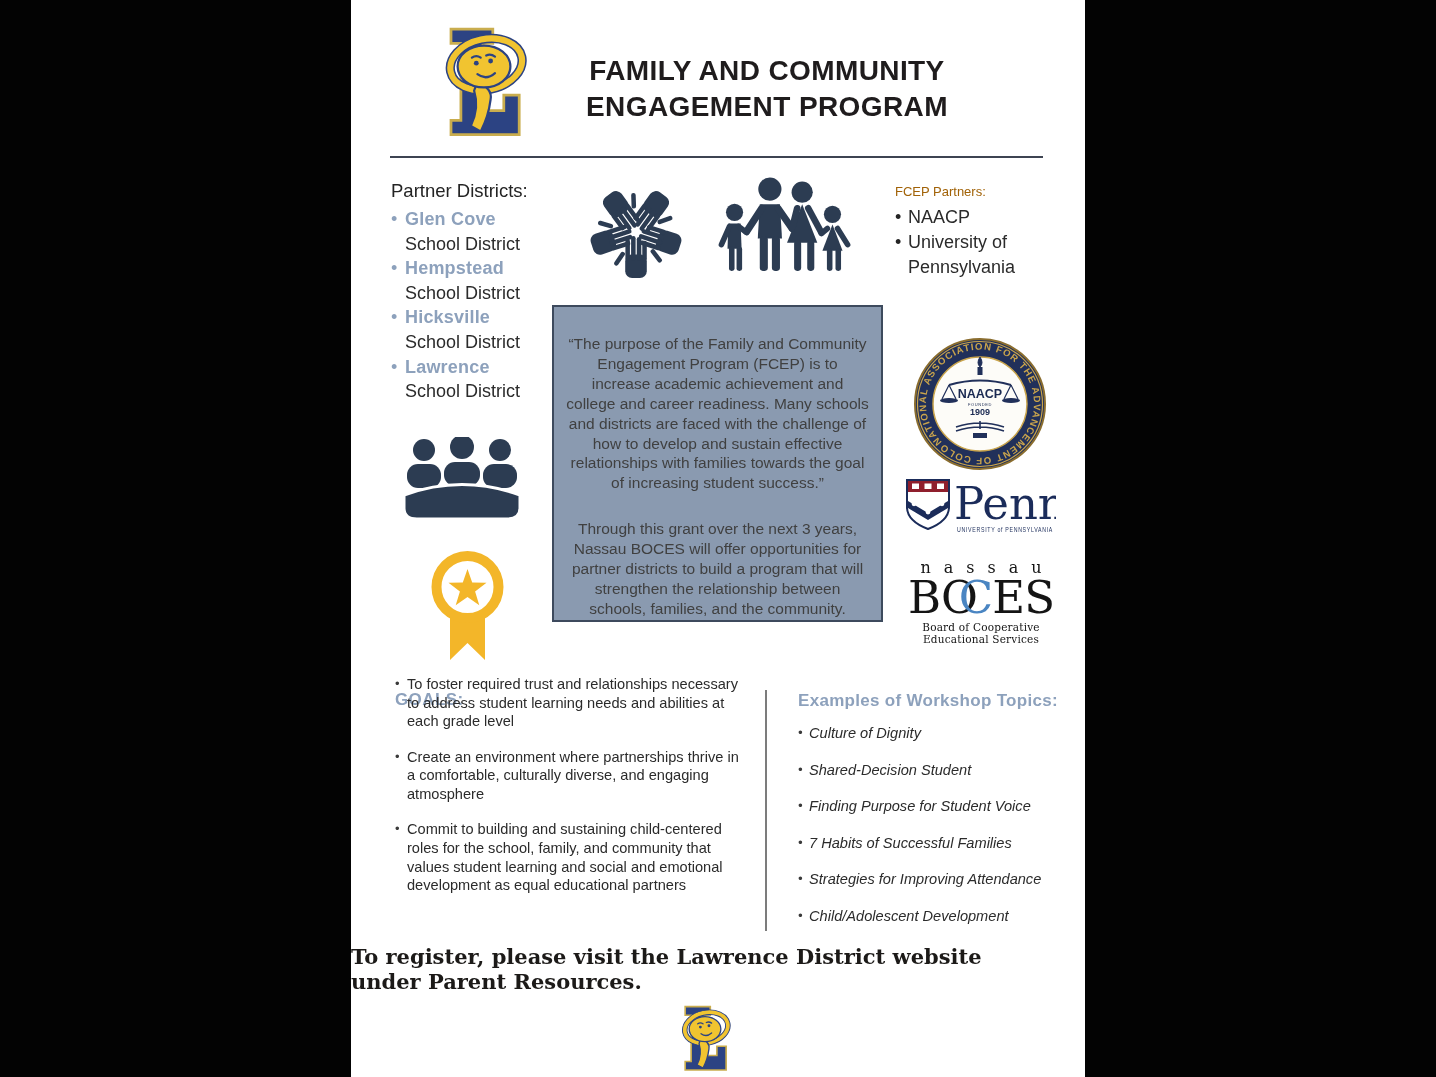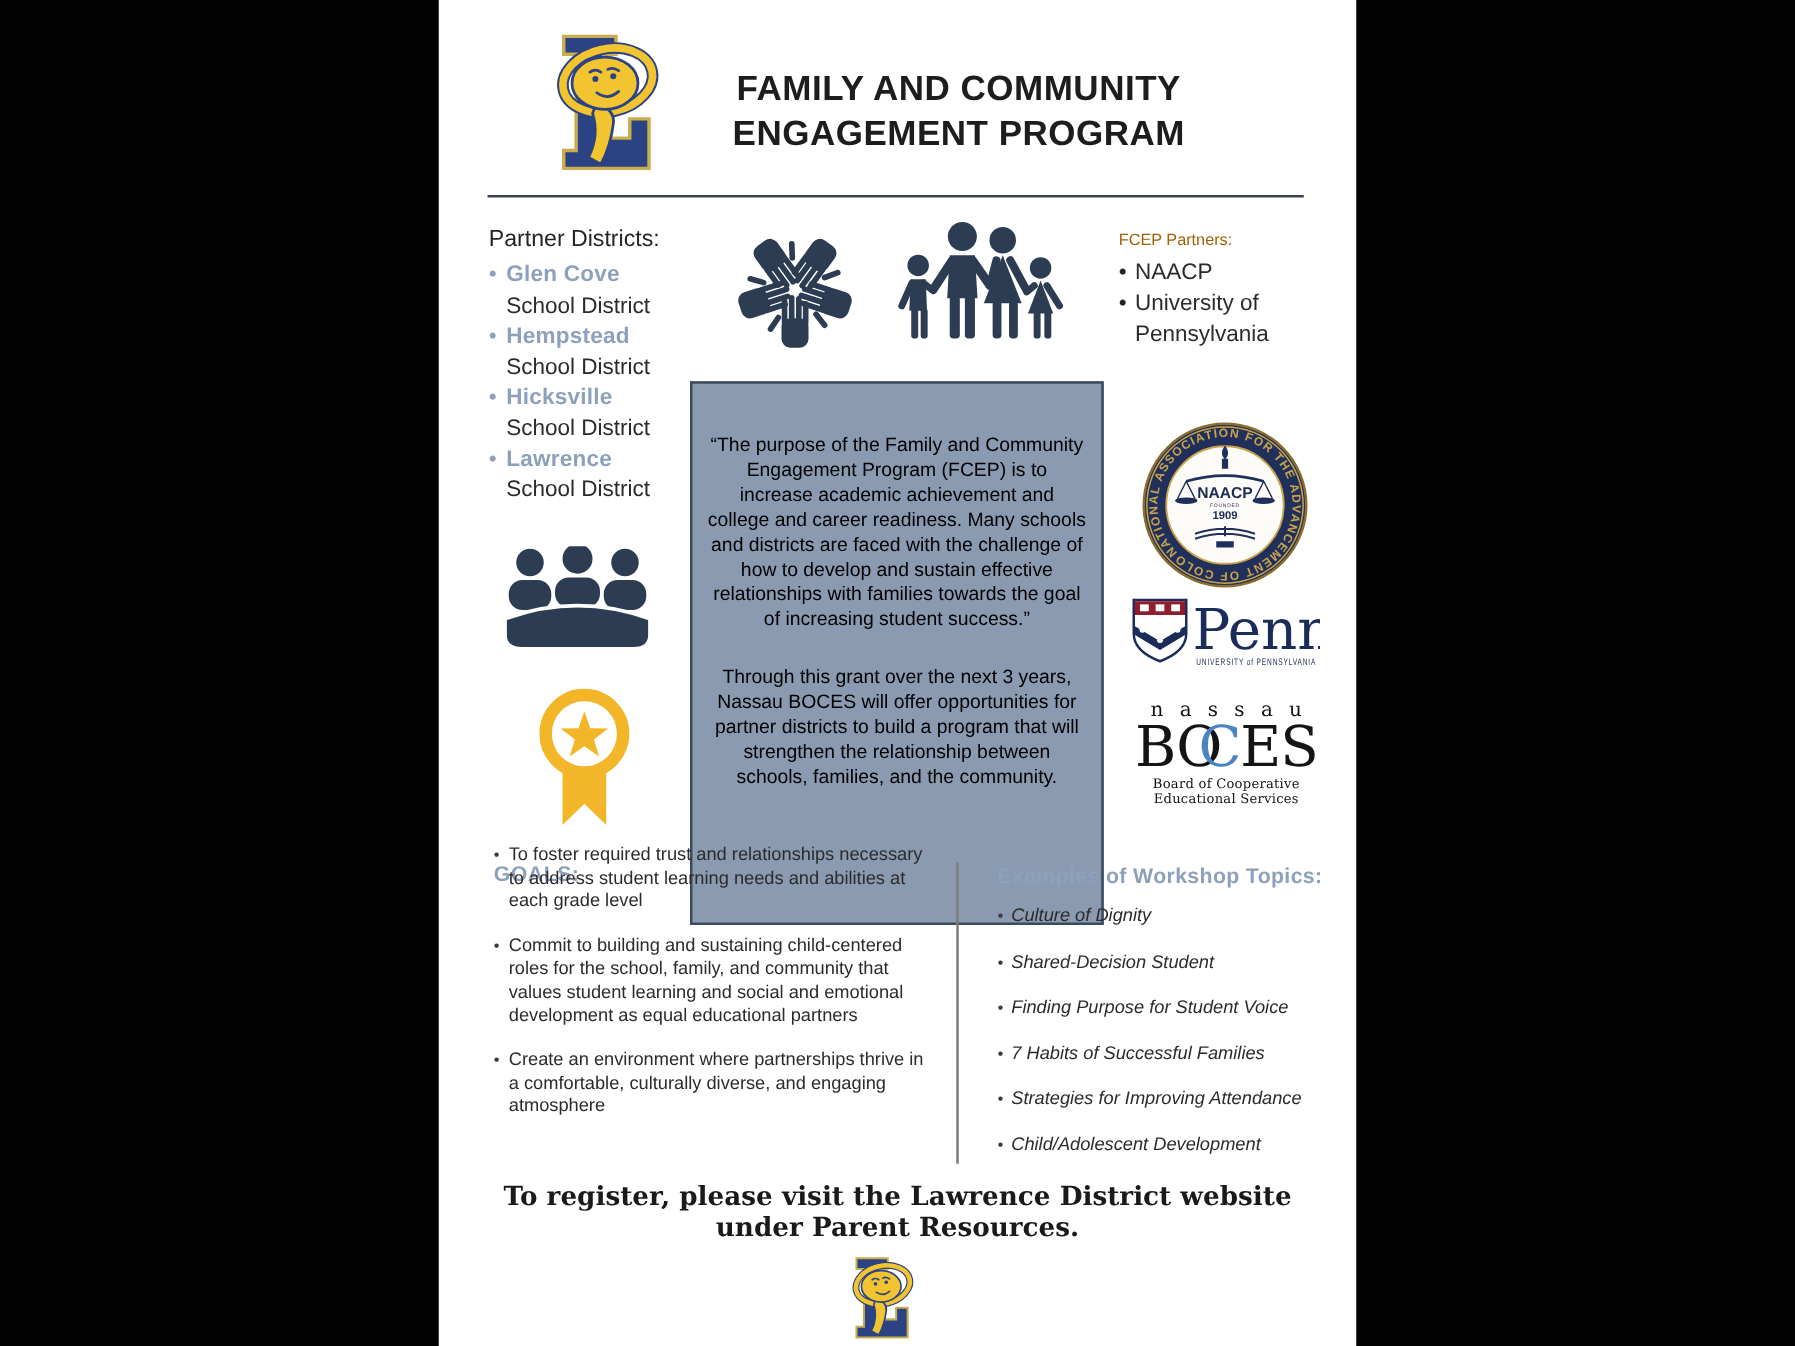--- a/index.html
+++ b/index.html
@@ -45,24 +45,24 @@
   .hands-icon{left:231px;top:178px;width:108px;height:106px;}
   .family-icon{left:356px;top:176px;width:152px;height:106px;}
 
   .fcep{left:544px;top:184px;width:180px;}
   .fcep-heading{font-size:13px;color:#a16207;margin:0 0 6px 0;}
   .fcep-item{position:relative;padding-left:13px;font-size:18px;line-height:25px;color:var(--text-dark);white-space:pre-line;}
   .fcep-item::before{content:"•";position:absolute;left:0;top:0;color:#242424;}
 
   
   .quote-box{
-    left:201px;top:305px;width:331px;height:435px;box-sizing:border-box;
+    left:201px;top:305px;width:331px;height:317px;box-sizing:border-box;
     background:var(--quote-bg);border:2px solid var(--quote-border);
-    padding:40px 12px 0 12px;text-align:center;
-    color:#000000;font-size:15.5px;line-height:19.9px;
+    padding:27px 12px 0 12px;text-align:center;
+    color:#404040;font-size:15.5px;line-height:19.9px;
   }
   .quote-box p{margin:0;}
   .quote-box p + p{margin-top:26px;}
 
   .meeting-icon{left:52px;top:437px;width:118px;height:84px;}
   .award-icon{left:77px;top:543px;width:79px;height:121px;}
 
   .naacp-logo{left:562px;top:337px;width:134px;height:134px;}
   .penn-logo{left:553px;top:477px;width:152px;height:58px;}
 
@@ -82,21 +82,21 @@
 
   .section-divider{left:414px;top:690px;width:2px;height:241px;background:#7c7c7c;}
 
   .workshops-heading{left:447px;top:691px;font-size:17px;font-weight:bold;color:var(--accent-bluegray);letter-spacing:0.3px;}
   .workshops-list{left:447px;top:724px;width:280px;margin:0;padding:0;list-style:none;font-style:italic;}
   .workshops-list li{position:relative;padding-left:11px;font-size:14.6px;line-height:18.5px;color:var(--text-dark);margin-bottom:18px;}
   .workshops-list li::before{content:"•";position:absolute;left:0;top:0;color:#3a3a3a;font-size:13px;}
 
   
   .register{
-    left:0;top:944px;width:734px;text-align:center;
+    left:0;top:944px;width:734px;text-align:left;
     font-family:"DejaVu Serif", serif;font-weight:bold;
     font-size:21px;line-height:25px;color:#1c1a18;
   }
   .footer-logo{left:320px;top:1004px;width:68px;height:70px;}
 </style>
 </head>
 <body>
 
 <div class="page">
 
@@ -271,22 +271,22 @@
 
   <div class="abs boces-logo">
     <div class="boces-top">nassau</div>
     <div class="boces-main"><span class="b">B</span><span class="o">O</span><span class="c">C</span><span class="es">ES</span></div>
     <div class="boces-sub">Board of Cooperative Educational Services</div>
   </div>
 
   <div class="abs goals-heading">GOALS:</div>
   <ul class="abs goals-list">
     <li>To foster required trust and relationships necessary to address student learning needs and abilities at each grade level</li>
+    <li>Create an environment where partnerships thrive in a comfortable, culturally diverse, and engaging atmosphere</li>
     <li>Commit to building and sustaining child-centered roles for the school, family, and community that values student learning and social and emotional development as equal educational partners</li>
-    <li>Create an environment where partnerships thrive in a comfortable, culturally diverse, and engaging atmosphere</li>
   </ul>
 
   <div class="abs section-divider"></div>
 
   <div class="abs workshops-heading">Examples of Workshop Topics:</div>
   <ul class="abs workshops-list">
     <li>Culture of Dignity</li>
     <li>Shared-Decision Student</li>
     <li>Finding Purpose for Student Voice</li>
     <li>7 Habits of Successful Families</li>

